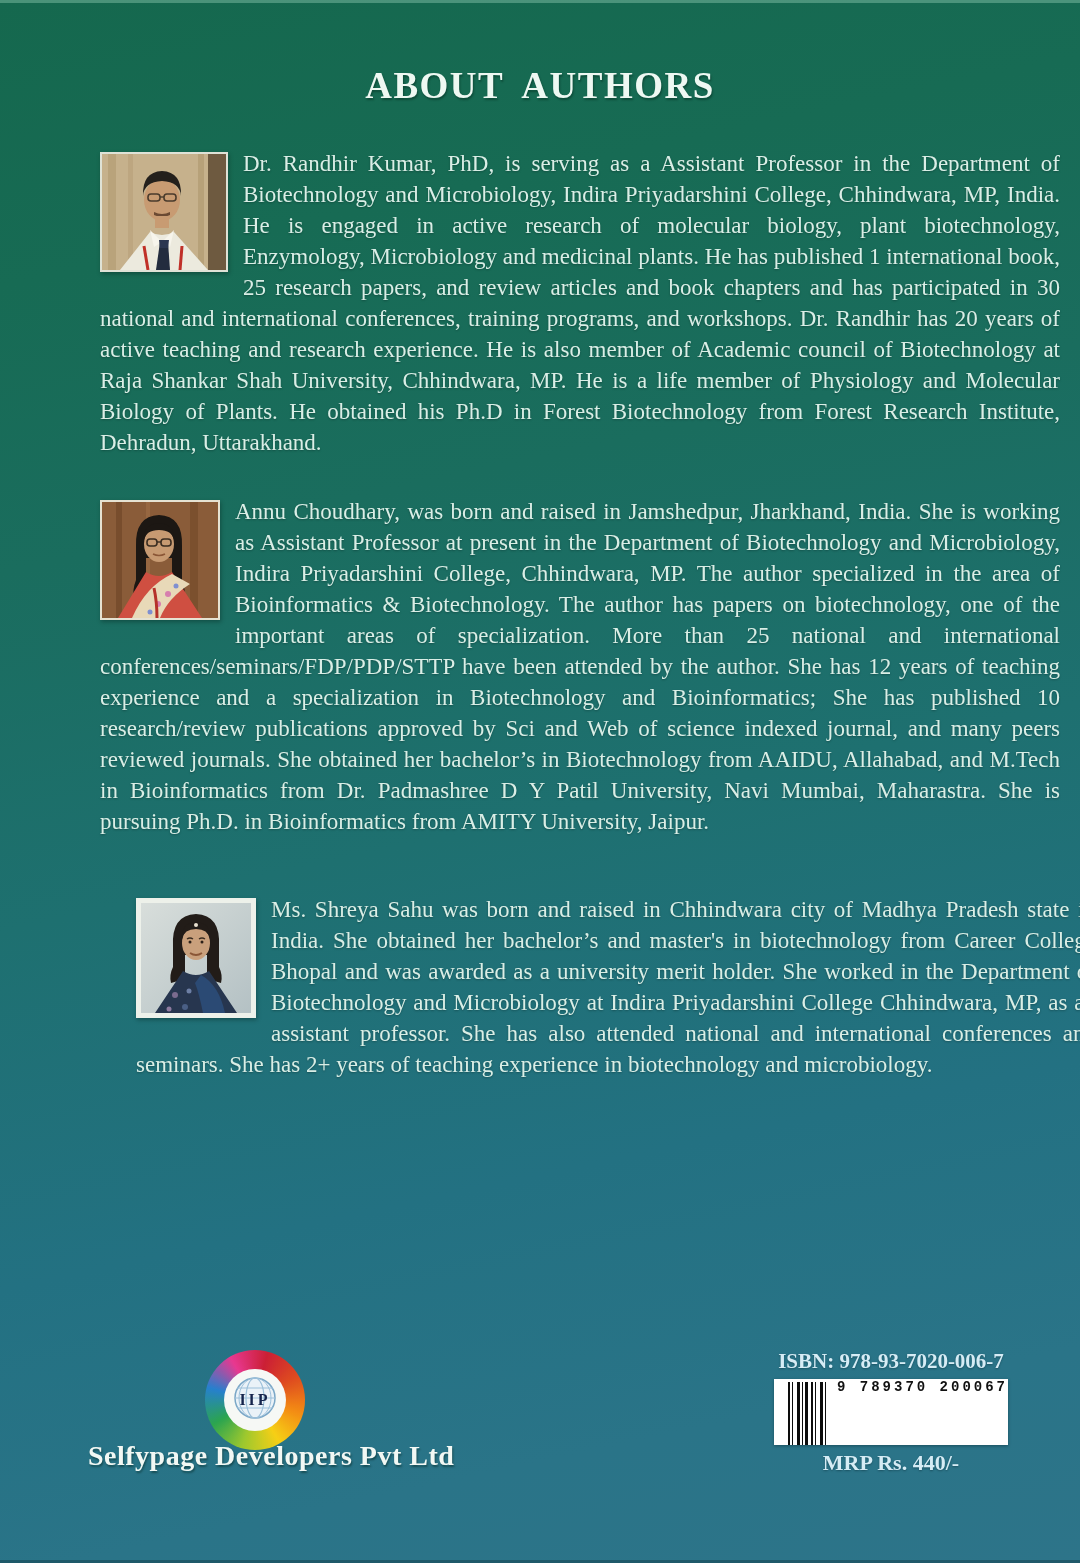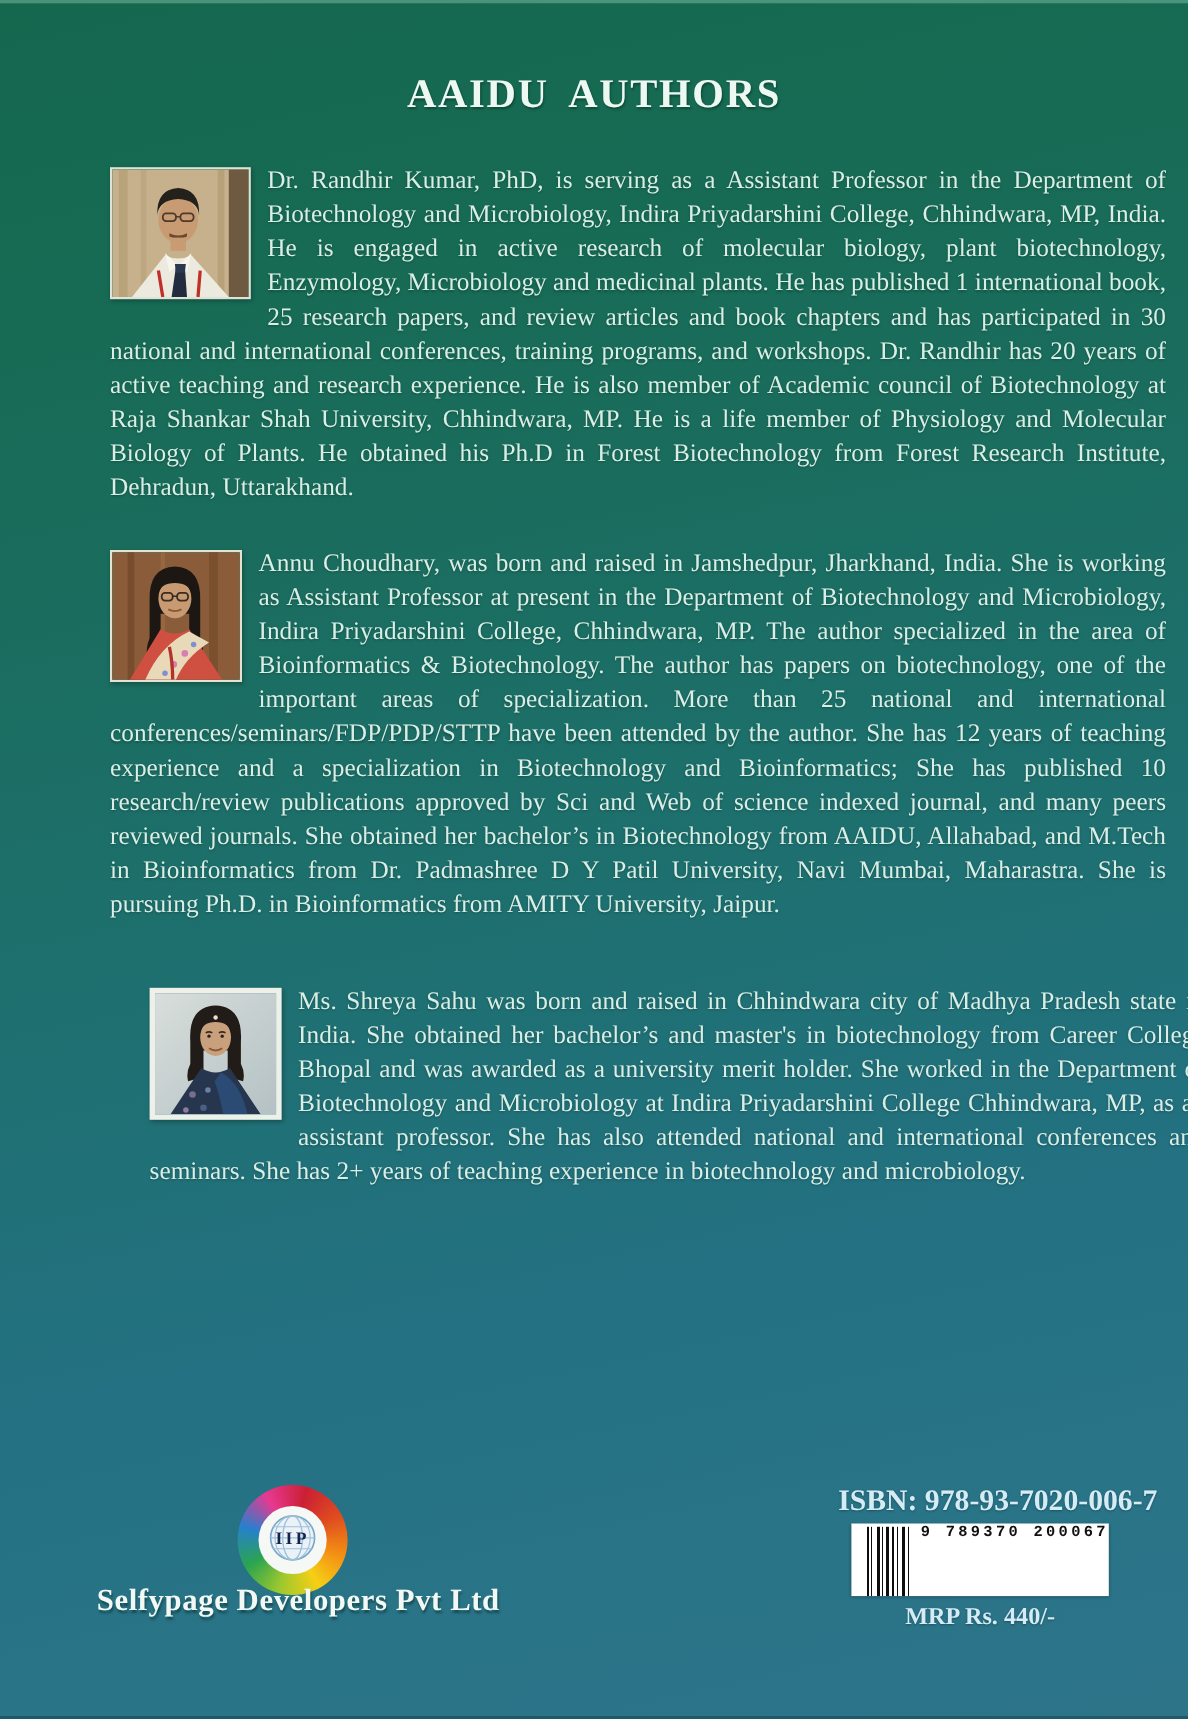--- a/index.html
+++ b/index.html
@@ -41,21 +41,21 @@
   }
   .photo svg{display:block;}
   .photo.p1{border:2px solid #dfe2d6;}
   .photo.p2{border:2px solid #e6e2d2;}
   .photo.p3{border:5px solid #edf1ea;}
   #bio-0{top:148px;}
   #bio-1{top:496px;}
   #bio-2{top:894px;padding-left:36px;}
 
   .logo{
-    position:absolute;left:216px;top:1350px;width:100px;height:100px;
+    position:absolute;left:205px;top:1350px;width:100px;height:100px;
   }
   .logo-ring{
     position:absolute;left:0;top:0;width:100px;height:100px;border-radius:50%;
     background:conic-gradient(from -30deg,
       #e23a8e, #c52136, #d84b23, #ef8c1a, #f4cf1e,
       #9ec734, #2fa352, #2a7fc9, #e23a8e);
     filter:saturate(1.05);
   }
   .logo-center{
     position:absolute;left:19px;top:19px;width:62px;height:62px;border-radius:50%;
@@ -70,21 +70,21 @@
   .publisher{
     position:absolute;left:88px;top:1440px;width:420px;margin:0;
     font-size:28px;font-weight:bold;color:#f2f8f4;
     text-shadow:1px 2px 2px rgba(0,30,25,.45);
     letter-spacing:.5px;
   }
   .isbn-block{
     position:absolute;left:762px;top:1349px;width:258px;text-align:center;
   }
   .isbn-text{
-    margin:0 0 5px 0;font-size:27px;font-weight:bold;color:#d6ecf5;
+    margin:0 0 5px 0;font-size:21px;font-weight:bold;color:#d6ecf5;
     text-shadow:0 1px 2px rgba(0,30,40,.4);white-space:nowrap;
   }
   .barcode{
     width:234px;height:66px;margin:0 auto;background:#ffffff;
     box-shadow:0 1px 3px rgba(0,20,30,.4);
     display:flex;
   }
   .barcode-bars{
     flex:1;margin:3px 10px 0 14px;
     background:
@@ -104,21 +104,21 @@
   .mrp-text{
     margin:5px 0 0 0;font-size:22px;font-weight:bold;color:#d6ecf5;
     text-shadow:0 1px 2px rgba(0,30,40,.4);
   }
 </style>
 </head>
 <body>
 
 <div class="cover">
 
-  <h1 class="page-title">AAIDU AUTHORS</h1>
+  <h1 class="page-title">ABOUT AUTHORS</h1>
 
   <section class="bio" id="bio-0">
     <span class="photo p1">
       <svg width="124" height="116" viewBox="0 0 124 116">
         <rect width="124" height="116" fill="#c6b18c"></rect>
         <rect x="6" width="8" height="116" fill="#b39c74" opacity=".7"></rect>
         <rect x="26" width="5" height="116" fill="#b39c74" opacity=".5"></rect>
         <rect x="96" width="6" height="116" fill="#ae966c" opacity=".6"></rect>
         <rect x="106" width="18" height="116" fill="#6e5a40"></rect>
         <ellipse cx="60" cy="46" rx="18" ry="21" fill="#c89b72"></ellipse>

